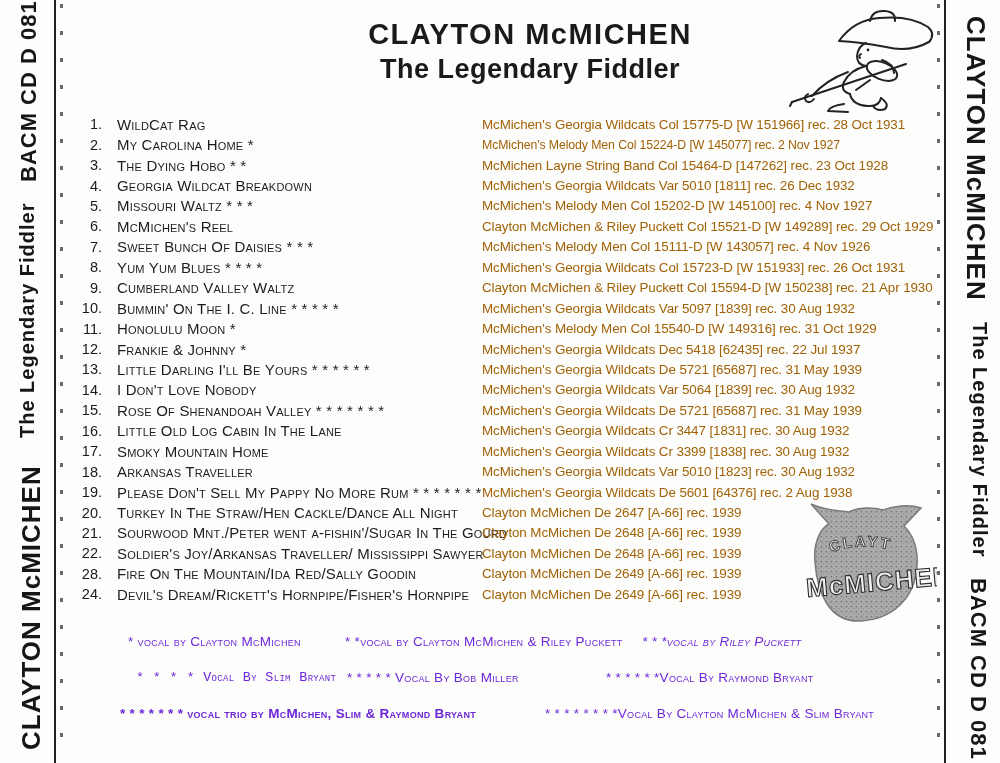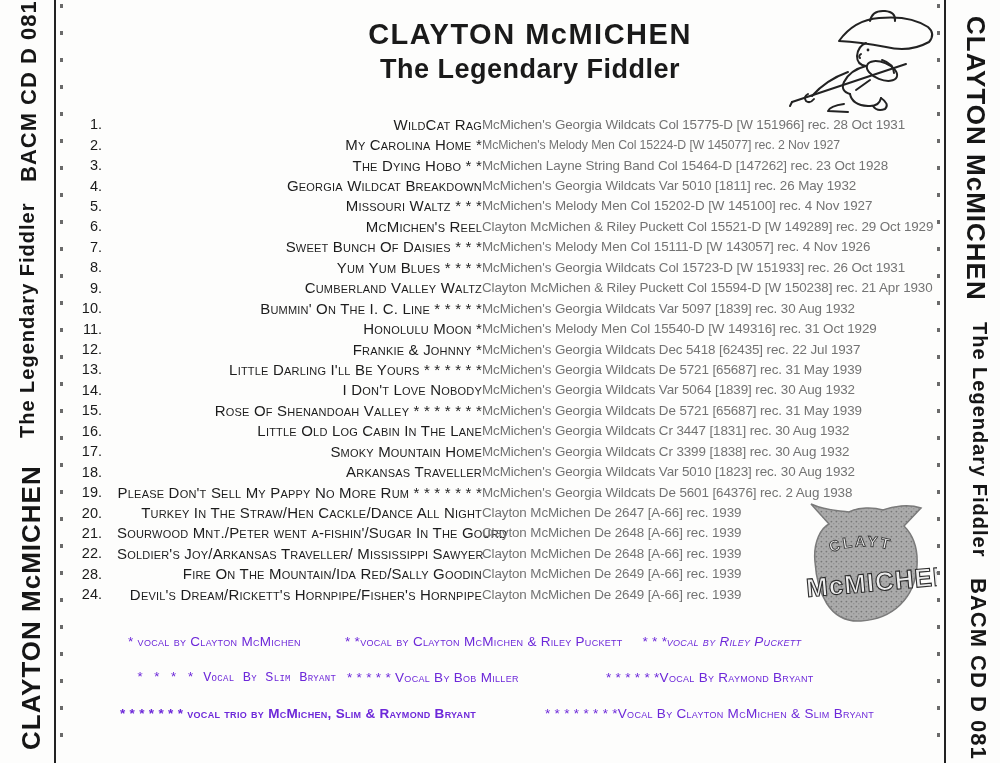--- a/index.html
+++ b/index.html
@@ -28,22 +28,22 @@
   .header .artist { font-size:29px; font-weight:bold; letter-spacing:1.5px; }
   .header .album  { font-size:27px; font-weight:bold; letter-spacing:0.5px; margin-top:3px; }
   
   .fiddler { position:absolute; left:782px; top:8px; }
   .catlogo { position:absolute; left:785px; top:500px; }
   
   .tracklist { position:absolute; left:76px; top:114px; right:60px; }
   .track-row { display:flex; height:20.45px; align-items:center; }
   .t-num   { flex:none; width:26px; text-align:right; padding-right:15px; font-size:14.5px; }
   .t-title { flex:none; width:365px; font-size:15px; font-variant:small-caps;
-             white-space:nowrap; letter-spacing:0.2px; color:#1c1c1c;text-align:right; }
-  .t-detail{ flex:1; font-size:13.4px; white-space:nowrap; letter-spacing:-0.1px; color:#737373; }
+             white-space:nowrap; letter-spacing:0.2px; color:#1c1c1c; }
+  .t-detail{ flex:1; font-size:13.4px; white-space:nowrap; letter-spacing:-0.1px; color:#a16207; }
   .track-row.small .t-detail { font-size:12.3px; }
   
   .credit { position:absolute; font-size:13.5px; font-variant:small-caps;
             white-space:nowrap; letter-spacing:0.3px; color:#6d28d9; }
   .c1 { left:128px; top:634px; } .c2 { left:345px; top:634px; } .c3 { left:642px; top:634px;font-style:italic; }
   .c4 { left:136px; top:670px;font-family:Liberation Mono, monospace; } .c5 { left:347px; top:670px; } .c6 { left:590px; top:670px;margin-left:16px; }
   .c7 { left:120px; top:706px;font-weight:bold; } .c8 { left:545px; top:706px; }
 </style>
 </head>
 <body>
@@ -117,21 +117,21 @@
 
       <div class="track-row">
         <span class="t-num">3.</span>
         <span class="t-title">The Dying Hobo * *</span>
         <span class="t-detail">McMichen Layne String Band Col 15464-D [147262] rec. 23 Oct 1928</span>
       </div>
 
       <div class="track-row">
         <span class="t-num">4.</span>
         <span class="t-title">Georgia Wildcat Breakdown</span>
-        <span class="t-detail">McMichen's Georgia Wildcats Var 5010 [1811] rec. 26 May 1932</span>
+        <span class="t-detail">McMichen's Georgia Wildcats Var 5010 [1811] rec. 26 Dec 1932</span>
       </div>
 
       <div class="track-row">
         <span class="t-num">5.</span>
         <span class="t-title">Missouri Waltz * * *</span>
         <span class="t-detail">McMichen's Melody Men Col 15202-D [W 145100] rec. 4 Nov 1927</span>
       </div>
 
       <div class="track-row">
         <span class="t-num">6.</span>

